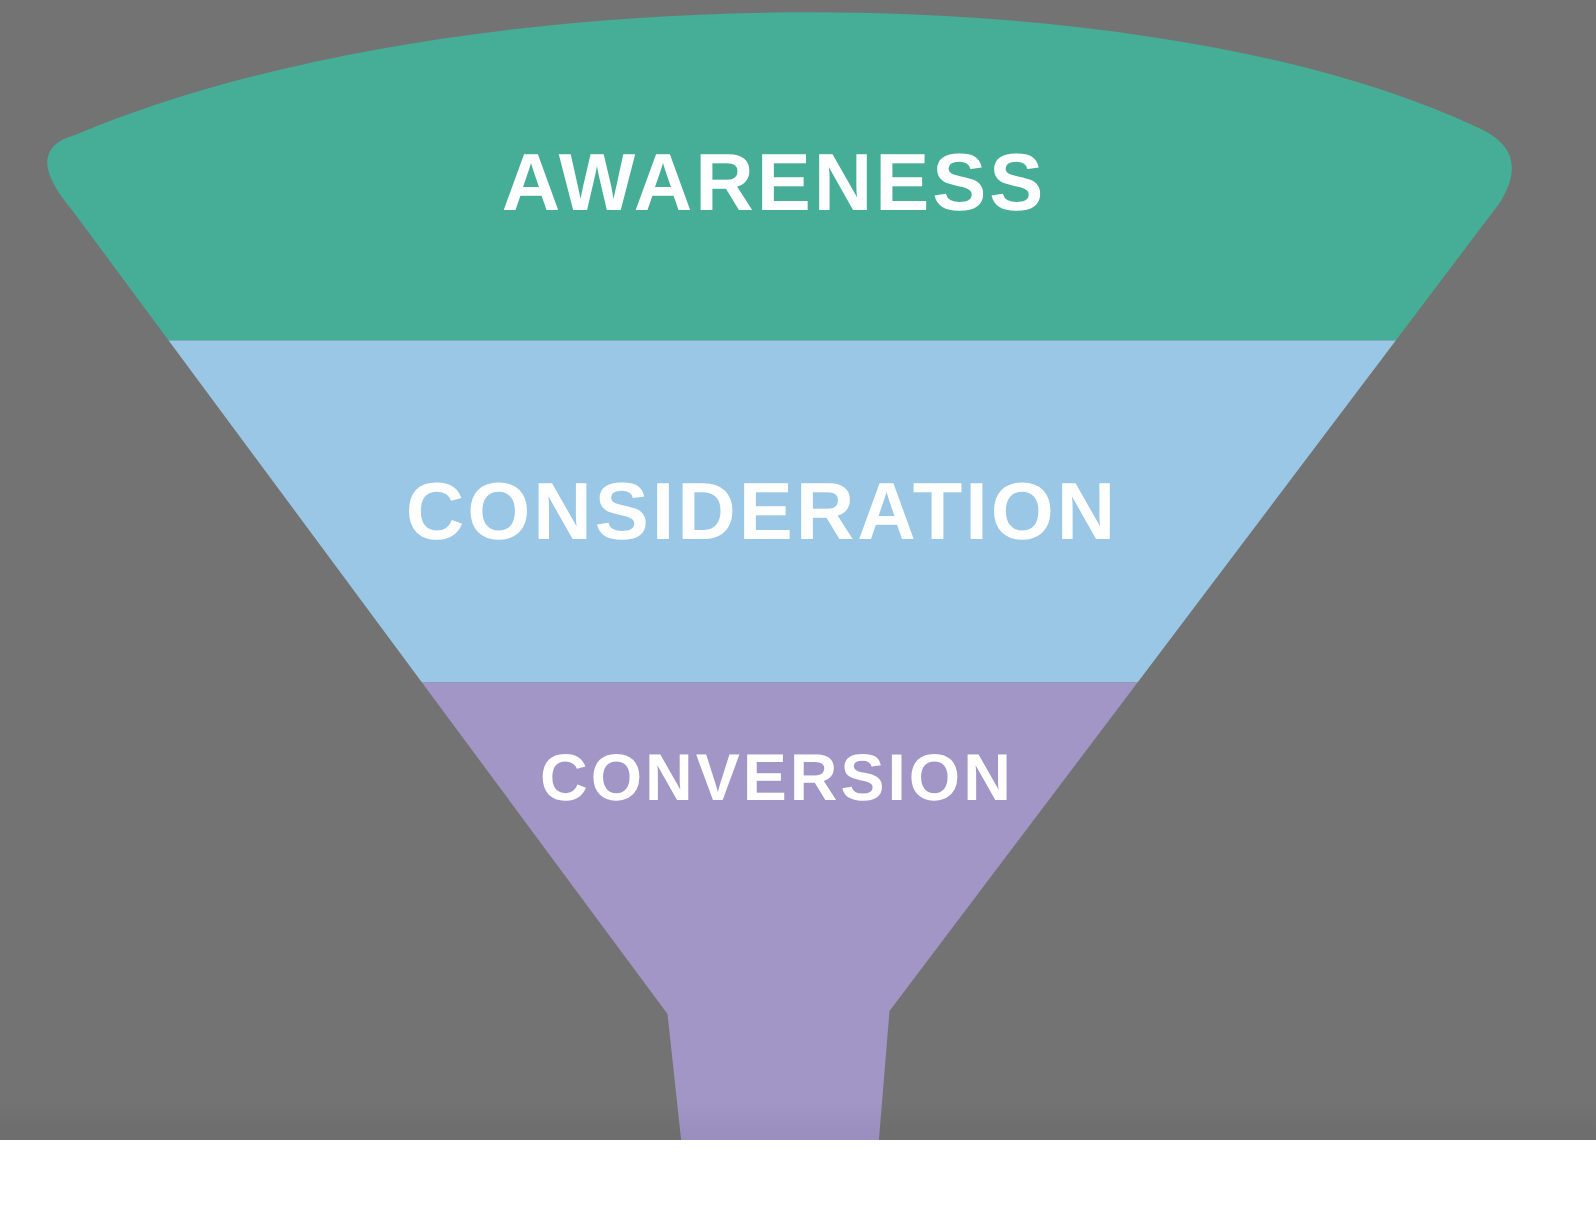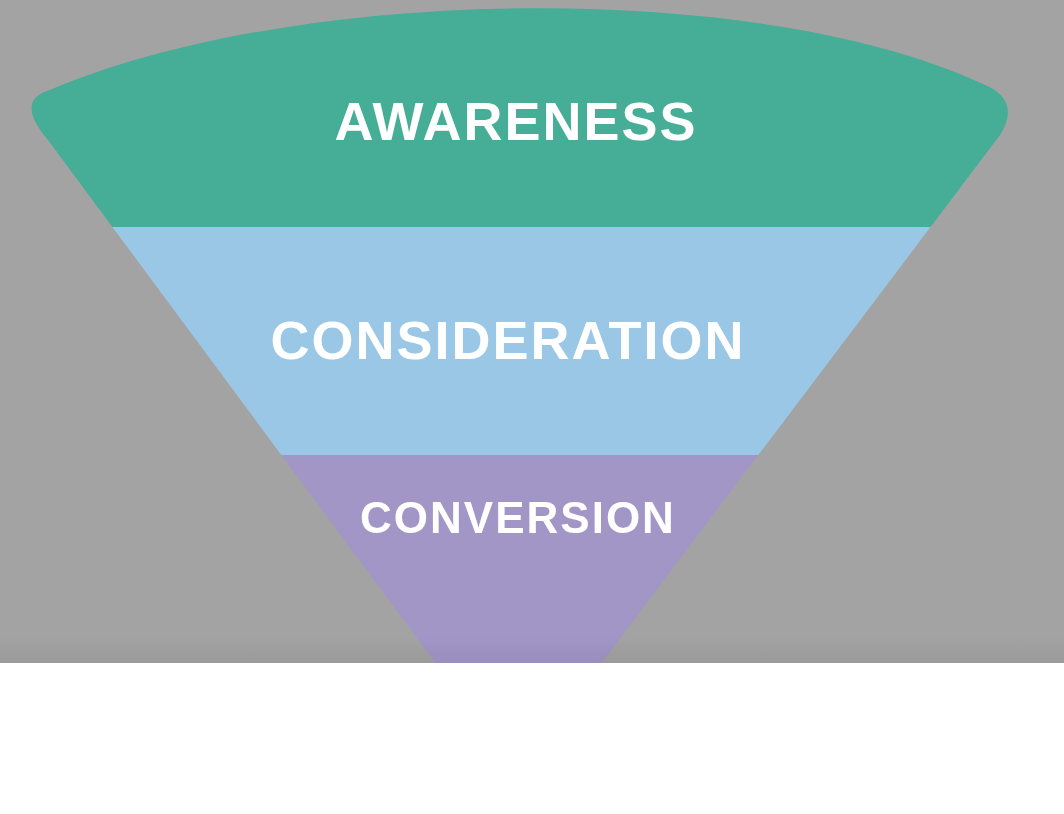--- a/index.html
+++ b/index.html
@@ -4,22 +4,22 @@
 <style>
   html, body {
     margin: 0;
     padding: 0;
     background: #ffffff;
     font-family: "Liberation Sans", sans-serif;
   }
   .canvas {
     position: relative;
     width: 1064px;
-    height: 663px;
-    background: #a3a3a3;
+    height: 760px;
+    background: #737373;
     overflow: hidden;
   }
   .canvas svg {
     position: absolute;
     inset: 0;
     display: block;
   }
   .funnel-label {
     font-family: "Liberation Sans", "DejaVu Sans", sans-serif;
     font-weight: bold;

